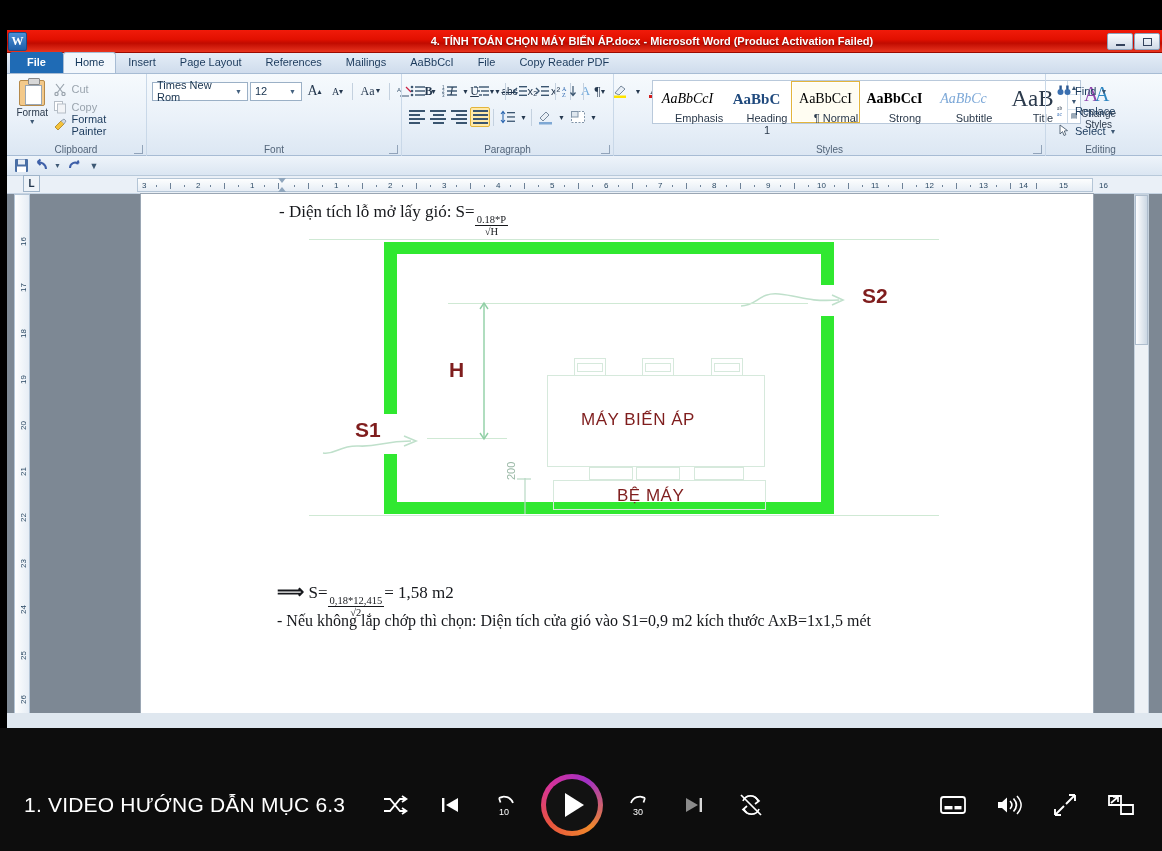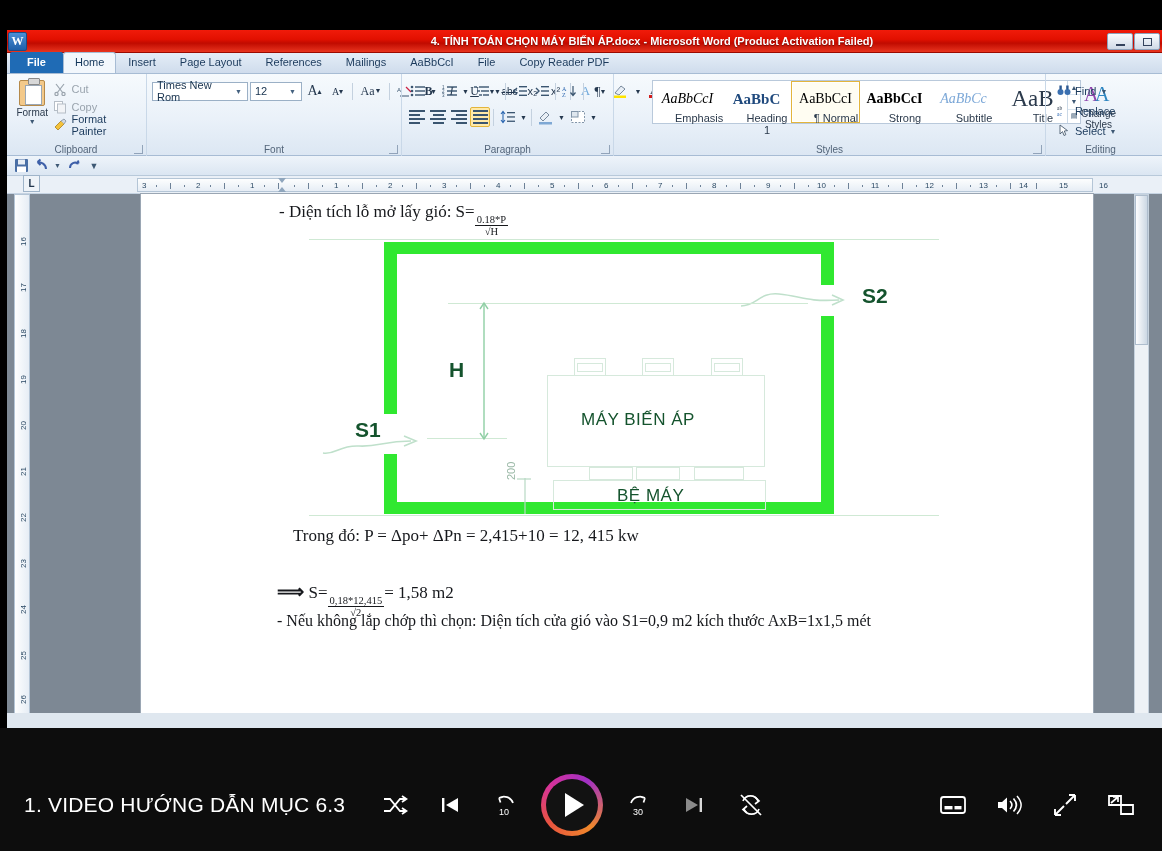--- a/index.html
+++ b/index.html
@@ -194,21 +194,21 @@
   .doc-line { position:absolute; font-family:"Liberation Serif", serif; color:#16181c; white-space:nowrap;}
   .frac { display:inline-flex; flex-direction:column; vertical-align:-0.55em; text-align:center; font-size:.62em; line-height:1.05;}
   .frac .num { border-bottom:1px solid #16181c; padding:0 2px;}
   .frac .den { padding:0 2px;}
   .sel-char { background:#a8c8ec; }
 
   
   #diagram { position:absolute; left:168px; top:42px; width:630px; height:283px; }
   .wall { position:absolute; background:#30e830; }
   .thin { position:absolute; background:#cfe9d4; }
-  .redlbl { position:absolute; color:#14532d; font-family:"Liberation Sans",sans-serif; font-weight:bold;}
+  .redlbl { position:absolute; color:#7f1d1d; font-family:"Liberation Sans",sans-serif; font-weight:bold;}
 
   
   #vscroll {
     position:absolute; right:13px; top:0; width:15px; height:527px;
     background:#eef2f6; border:1px solid #c6d2de;
   }
   #vscroll .thumb { position:absolute; left:0; top:0; width:13px; height:150px; background:linear-gradient(90deg,#fdfdfe,#ccd8e4); border:1px solid #aebdcd;}
   #hscroll-row { position:absolute; left:0; bottom:0; width:100%; height:15px; background:#dfe7ef; }
 
   
@@ -755,21 +755,20 @@
             <div class="thin" style="left:244px; top:244px; width:213px; height:30px; background:transparent; border:1px solid #d6e9dc;"></div>
             <div class="redlbl" style="left:308px; top:250px; font-size:17px; font-weight:normal; letter-spacing:.5px;">BỆ MÁY</div>
 
             <svg style="position:absolute; left:198px; top:240px; width:24px; height:40px;">
               <line x1="18" y1="2" x2="18" y2="38" stroke="#b7d9c4" stroke-width="1.2"></line>
               <line x1="10" y1="3" x2="24" y2="3" stroke="#b7d9c4" stroke-width="1.2"></line>
             </svg>
             <div style="position:absolute; left:196px; top:244px; font-size:11px; color:#9ab8a6; transform:rotate(-90deg); transform-origin:left top; font-family:'Liberation Sans',sans-serif;">200</div>
           </div>
 
-          <div class="doc-line" style="left:152px; top:332px; font-size:17px;">Trong đó: P = Δpo+ ΔPn = 2,415+10 = 12, 415 kw</div>
 
 
           <div class="doc-line" style="left:136px; top:386px; font-size:17px;">
             <span style="font-weight:bold; font-size:19px;">⟹</span>
             <span>S=</span><span class="frac">
                 <span class="num">0,18*12,415</span>
                 <span class="den">√2</span>
               </span><span>= 1,58 m2</span>
           </div>
 

